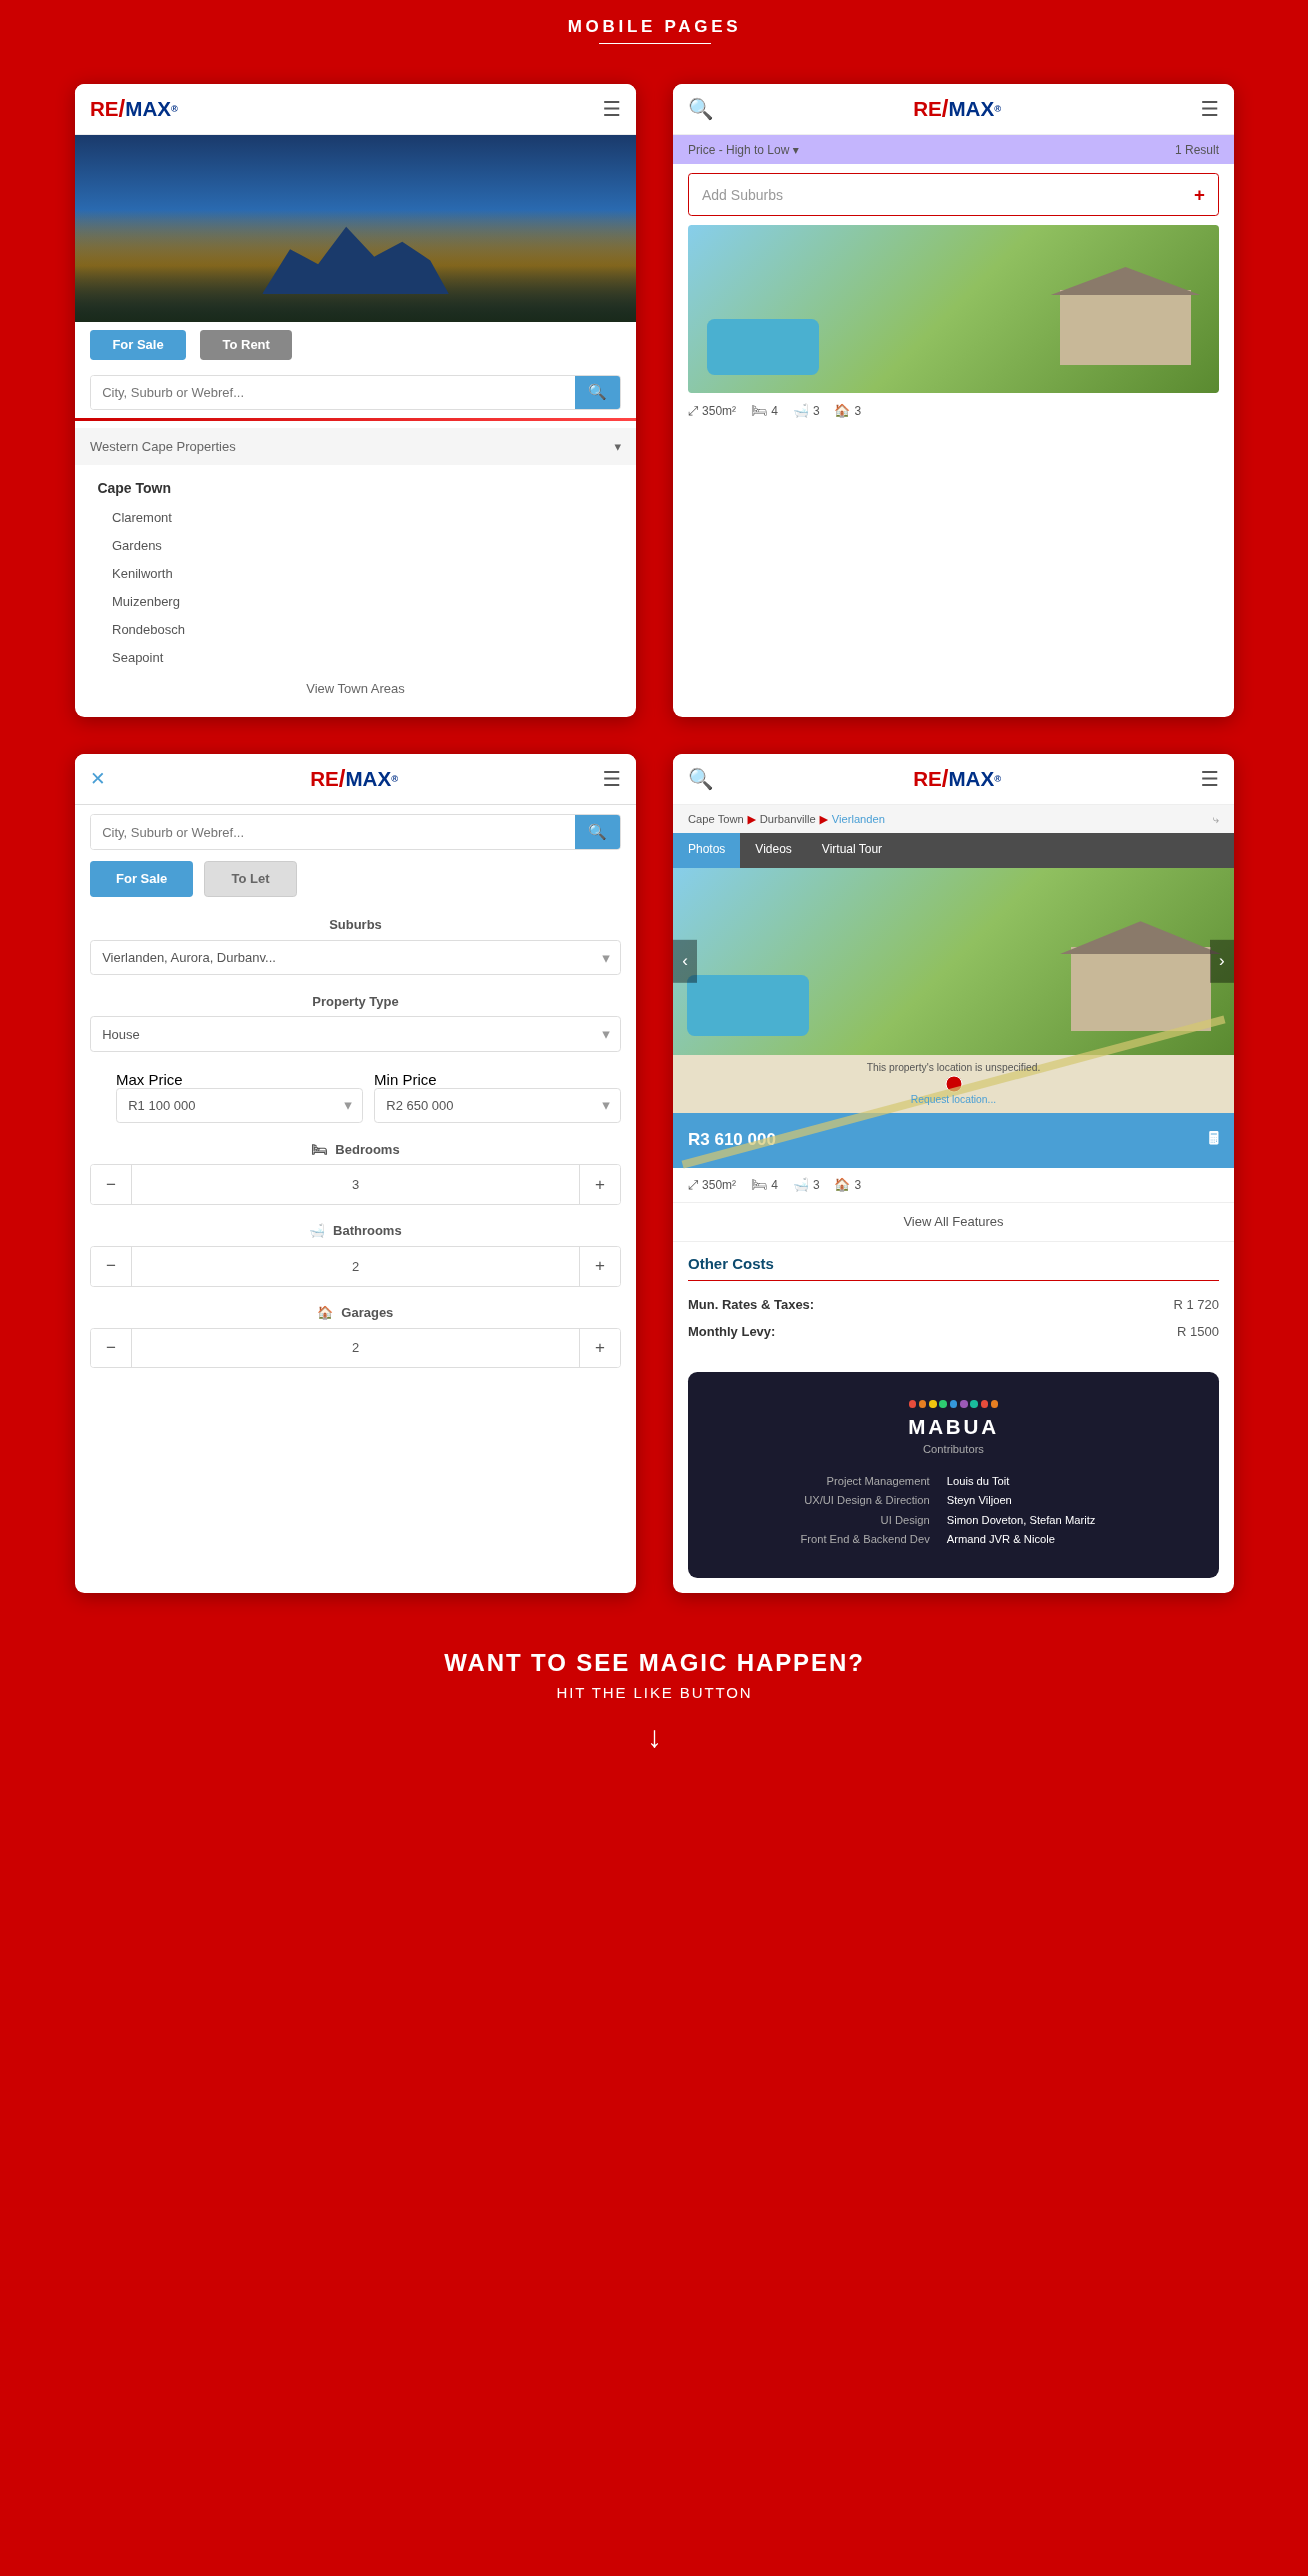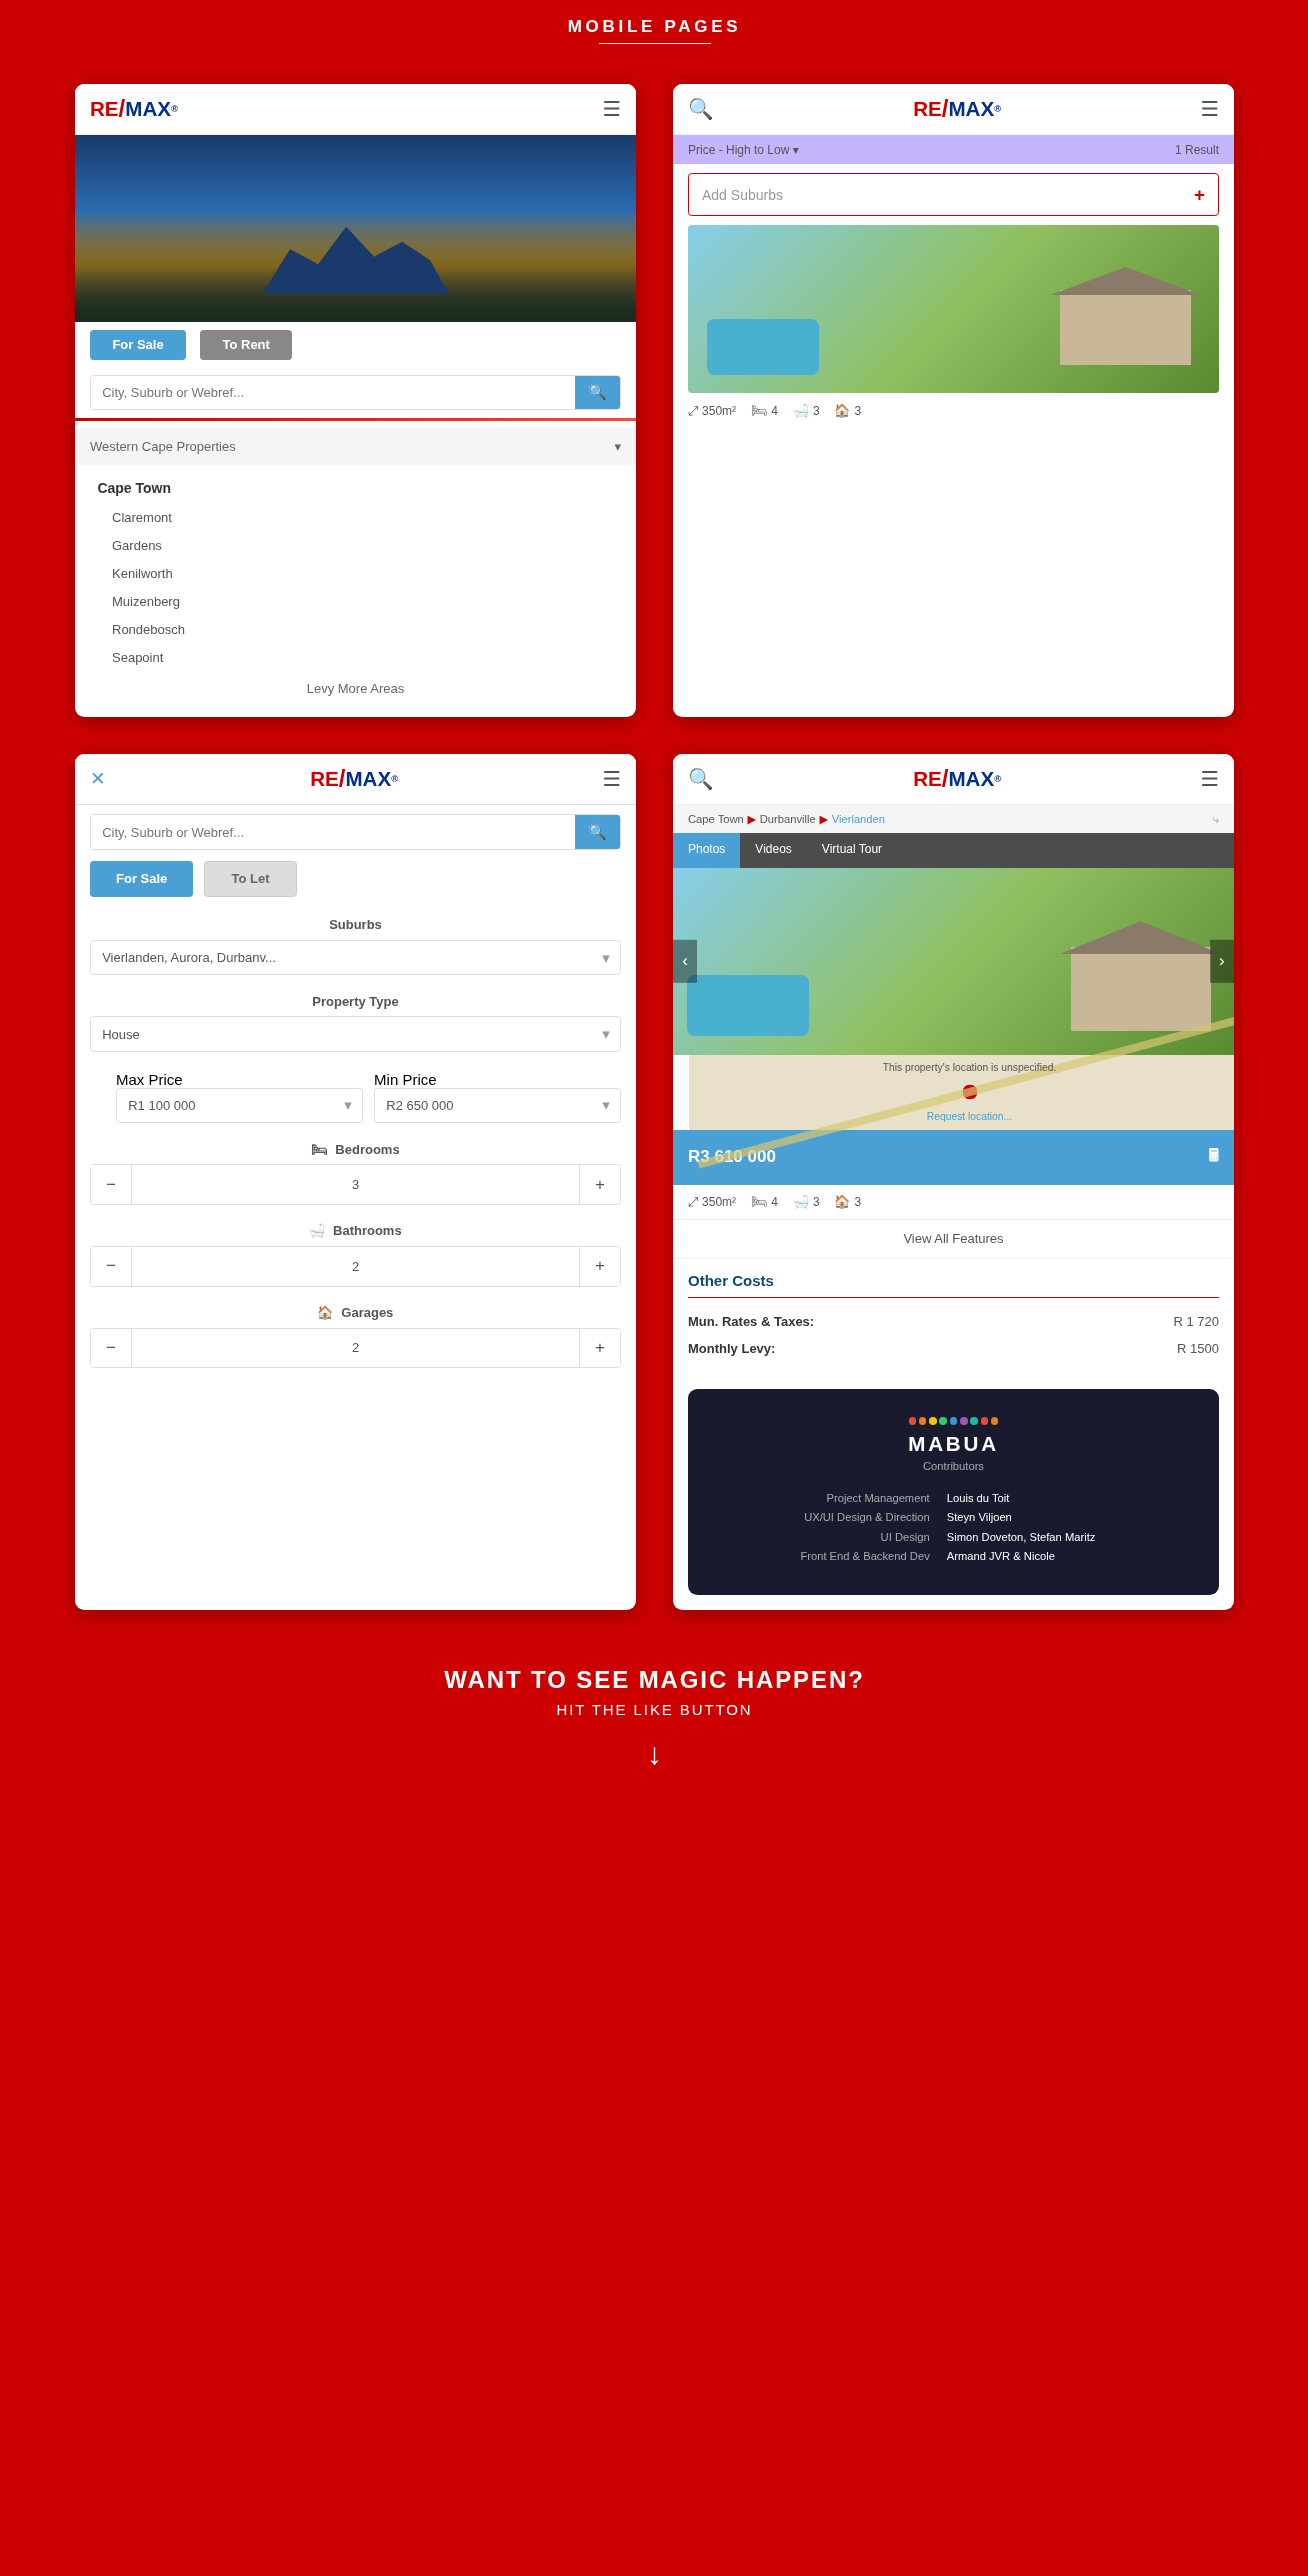--- a/index.html
+++ b/index.html
@@ -443,27 +443,26 @@
       border: none;
       padding: 11.2px 9.3px;
       cursor: pointer;
       font-size: 17px;
     }
     .gallery-nav.left { left: 0; }
     .gallery-nav.right { right: 0; }
 
     .map-section {
       width: 100%;
-      height: 75px;
+      height: 58px;
       background: #e8e0c8;
       position: relative;
       display: flex;
       align-items: center;
       justify-content: center;
-      margin-left: 16px;
     }
     .map-section::before {
       content: '';
       position: absolute;
       top: 50%;
       left: 50%;
       transform: translate(-50%, -50%);
       width: 15px;
       height: 15px;
       background: #cc0000;
@@ -659,21 +658,21 @@
     </div>
 
     <div class="area-list">
       <div class="area-city">Cape Town</div>
       <div class="area-suburb">Claremont</div>
       <div class="area-suburb">Gardens</div>
       <div class="area-suburb">Kenilworth</div>
       <div class="area-suburb">Muizenberg</div>
       <div class="area-suburb">Rondebosch</div>
       <div class="area-suburb">Seapoint</div>
-      <div class="view-more">Levy More Areas</div>
+      <div class="view-more">View Town Areas</div>
     </div>
   </div>
 
   <div class="phone-card">
 
     <div class="nav-bar">
       <span class="search-icon-nav">🔍</span>
       <div class="remax-logo">
         <span class="re">RE</span>
           <span class="slash">/</span>

